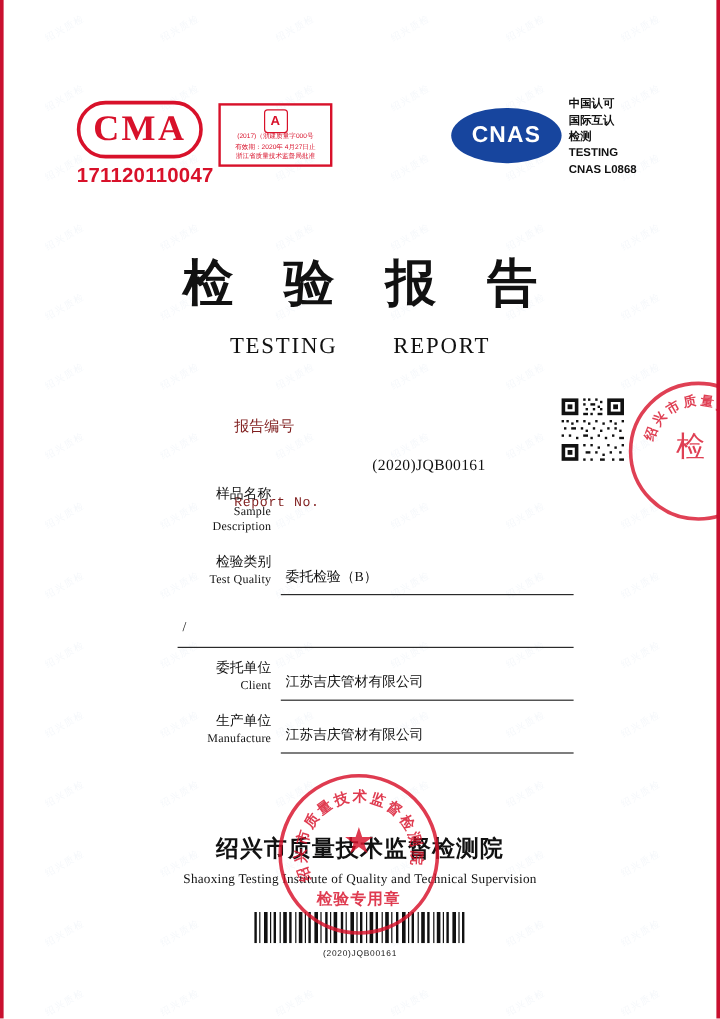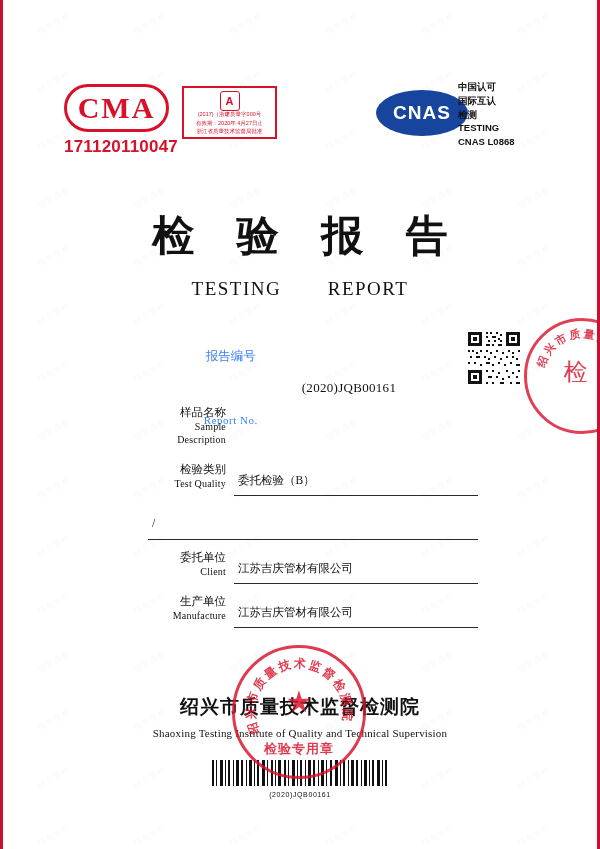--- a/index.html
+++ b/index.html
@@ -161,21 +161,21 @@
     justify-content: center;
     font-family: "Liberation Sans", sans-serif;
     font-weight: bold;
     font-size: 19px;
     letter-spacing: 1px;
   }
 
   
   #cnas-text {
     position: absolute;
-    left: 458px;
+    left: 474px;
     top: 0px;
     width: 110px;
     color: #111111;
     font-family: "Liberation Sans", sans-serif;
     font-size: 9.5px;
     line-height: 1.45;
     font-weight: bold;
   }
 
   
@@ -218,24 +218,24 @@
   #report-no {
     position: absolute;
     top: 348px;
     left: 0;
     right: 0;
     z-index: 2;
     display: flex;
     justify-content: center;
   }
   #report-no .labels {
-    text-align: center;
     font-size: 12.5px;
     line-height: 1.35;
-    color: #3b82f6;
+    color: #7f1d1d;
+    font-family: Liberation Mono, monospace;
   }
   #report-no .labels .en { font-size: 11px; letter-spacing: 0.5px; margin-top: 48px; }
   #report-no .value {
     margin-left: 44px;
     font-size: 13px;
     align-self: center;
     color: #111;
     letter-spacing: 0.3px;
   }
 

